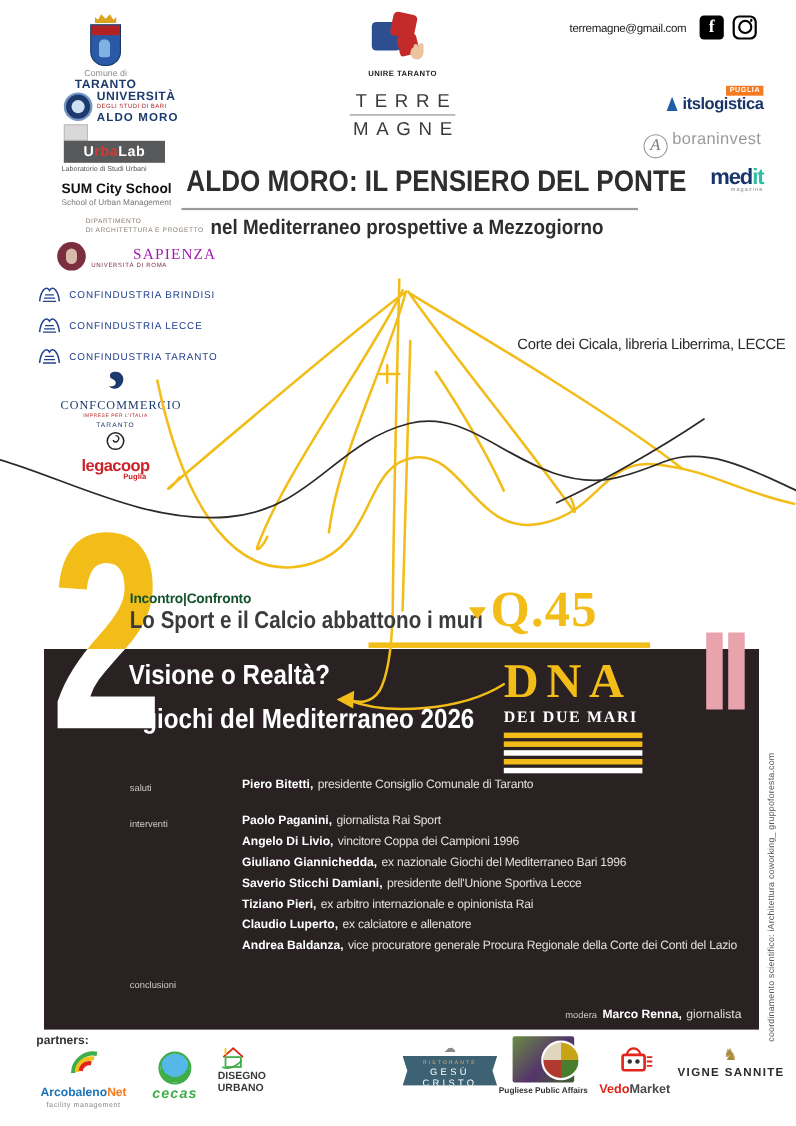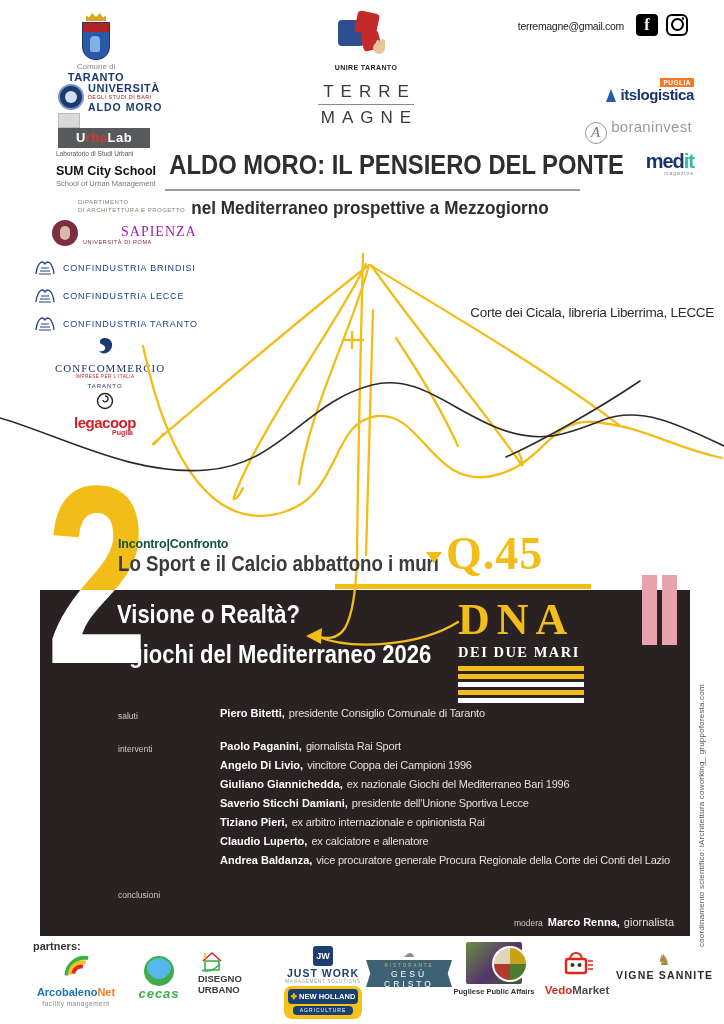--- a/index.html
+++ b/index.html
@@ -370,29 +370,20 @@
       <rect x="7" y="13" width="14" height="9" fill="none" stroke="#3fae49" stroke-width="1.6"></rect>
       <path d="M4 22 q8 4 18 -6" fill="none" stroke="#3fae49" stroke-width="1.4"></path>
       <path d="M7 5 v6" stroke="#f6c21a" stroke-width="1.6"></path>
     </svg>
     <div class="t">
       <div>DISEGNO</div>
       <div>URBANO</div>
     </div>
   </div>
 
-  <div class="p-item jw">
-    <div class="sq">JW</div>
-    <div class="n">JUST WORK</div>
-    <div class="ms">MANAGEMENT SOLUTIONS</div>
-    <div class="nh">
-      <div class="band"><span class="leaf">✤</span> <span>NEW HOLLAND</span></div>
-      <div class="agri">AGRICULTURE</div>
-    </div>
-  </div>
 
   <div class="p-item gesu">
     <div class="hat">☁</div>
     <div class="banner">
       <div class="rist">RISTORANTE</div>
       <div class="gc">GESÙ CRISTO</div>
       <div class="dots"></div>
     </div>
   </div>
 

